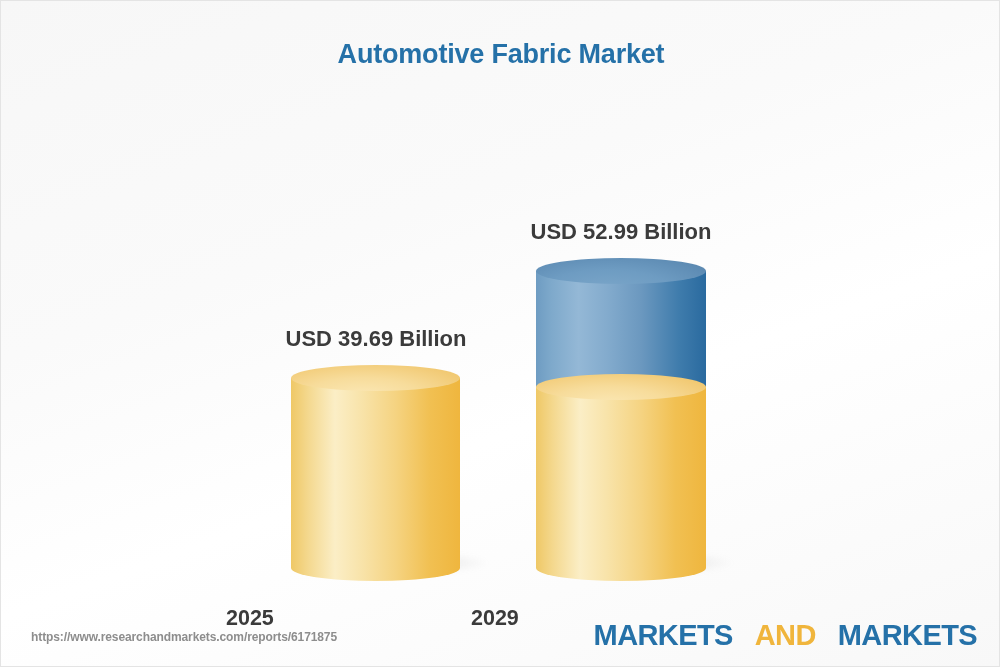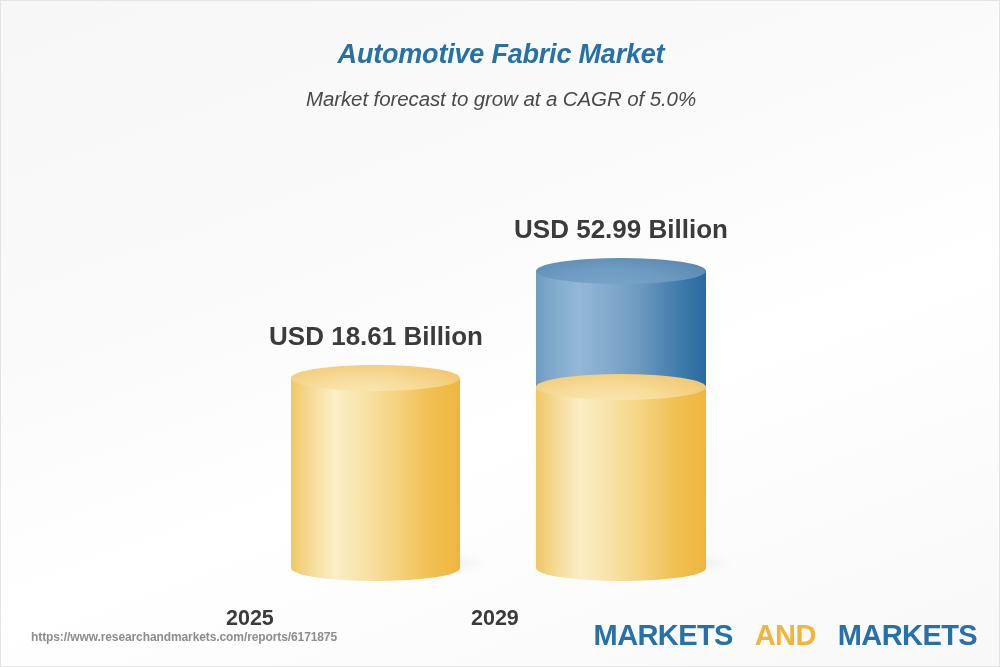--- a/index.html
+++ b/index.html
@@ -19,21 +19,20 @@
     overflow: hidden;
   }
 
   
   .header {
     position: absolute;
     top: 38px;
     left: 0;
     width: 1000px;
     text-align: center;
-    font-style: italic;
   }
   .chart-title {
     font-size: 27px;
     font-weight: bold;
     color: #2571a8;
     letter-spacing: -0.2px;
   }
   .chart-subtitle {
     margin-top: 17px;
     font-size: 20.5px;
@@ -55,21 +54,21 @@
     position: absolute;
     bottom: 0;
   }
 
   .value-label {
     position: absolute;
     width: 300px;
     left: 50%;
     margin-left: -150px;
     text-align: center;
-    font-size: 26px;
+    font-size: 22px;
     font-weight: bold;
     color: #3b3b3b;
     white-space: nowrap;
   }
 
   .cat-label {
     position: absolute;
     width: 300px;
     left: 50%;
     margin-left: -150px;
@@ -191,28 +190,27 @@
     white-space: nowrap;
   }
 </style>
 </head>
 <body>
 
 <div id="infographic">
 
   <div class="header">
     <div class="chart-title">Automotive Fabric Market</div>
-    <div class="chart-subtitle">Market forecast to grow at a CAGR of 5.0%</div>
   </div>
 
   <div class="plot">
 
     <div class="bar-group" style="left:225px; bottom:33px; width:300px; height:300px;">
 
-      <div class="value-label" style="bottom:216px;">USD 18.61 Billion</div>
+      <div class="value-label" style="bottom:216px;">USD 39.69 Billion</div>
 
       <div class="cyl-shadow" style="left:82px; bottom:-8px; width:180px; height:26px;"></div>
 
       <div class="cylinder" style="left:65px; width:169px; height:203px;">
 
         <div class="ellipse-bottom grad-yellow" style="bottom:-13px; height:26px;"></div>
 
         <div class="cyl-body grad-yellow" style="bottom:0px; height:190px;"></div>
 
         <div class="ellipse-top grad-yellow-top" style="bottom:177px; height:26px;"></div>

